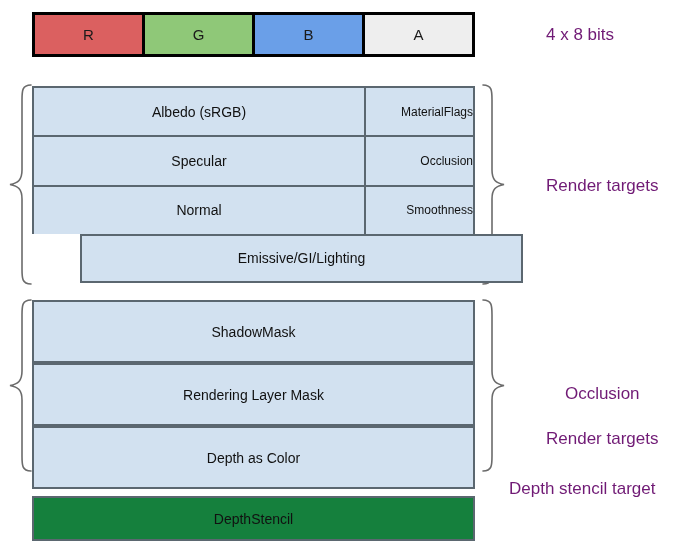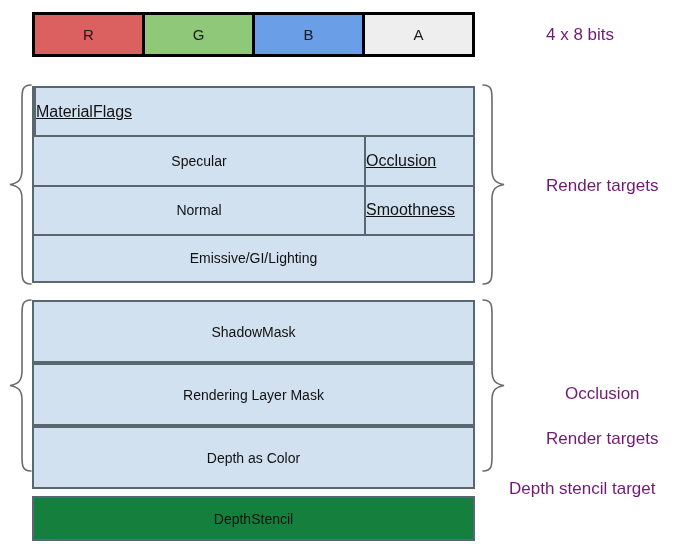--- a/index.html
+++ b/index.html
@@ -57,39 +57,38 @@
   .rt-row {
     display: flex;
     width: 100%;
     height: 49.25px;
     box-sizing: border-box;
     border-left: 2px solid #5b6770;
     border-right: 2px solid #5b6770;
     border-top: 2px solid #5b6770;
     background: #d2e1f0;
   }
-  .rt-row.last { border-bottom: 2px solid #5b6770; }
+  .rt-row.last { border-bottom: 2px solid #5b6770; margin-left: 48px; }
   .rt-main {
     flex: 0 0 330px;
     display: flex;
     align-items: center;
     justify-content: center;
     font-size: 14px;
     box-sizing: border-box;
   }
   .rt-main.full { flex: 1 1 auto; }
   .rt-alpha {
     flex: 1 1 auto;
     display: flex;
     align-items: center;
-    justify-content: flex-start;
-    font-size: 16px;
+    justify-content: flex-end;
+    font-size: 12px;
     border-left: 2px solid #5b6770;
     box-sizing: border-box;
-    text-decoration: underline;
   }
 
   
   .opt-box {
     left: 32px;
     width: 443px;
     height: 63px;
     background: #d2e1f0;
     border: 2px solid #5b6770;
     box-sizing: border-box;
@@ -158,20 +157,23 @@
     <path d="M25 3 C16 3 16 9 16 18 L16 88 C16 98 12 101 4 102.5 C12 104 16 107 16 117 L16 187 C16 196 16 202 25 202" fill="none" stroke="#6b6b6b" stroke-width="1.6" stroke-linecap="round"></path>
   </svg>
 
   <svg class="brace" style="left:480px; top:82px;" width="28" height="205" viewBox="0 0 28 205">
     <path d="M3 3 C12 3 12 9 12 18 L12 88 C12 98 16 101 24 102.5 C16 104 12 107 12 117 L12 187 C12 196 12 202 3 202" fill="none" stroke="#6b6b6b" stroke-width="1.6" stroke-linecap="round"></path>
   </svg>
 
   <div class="abs" id="rt-grid">
 
     <div class="rt-row">
+      <div class="rt-main">
+        <span>Albedo (sRGB)</span>
+      </div>
       <div class="rt-alpha">
         <span>MaterialFlags</span>
       </div>
     </div>
 
     <div class="rt-row">
       <div class="rt-main">
         <span>Specular</span>
       </div>
       <div class="rt-alpha">

